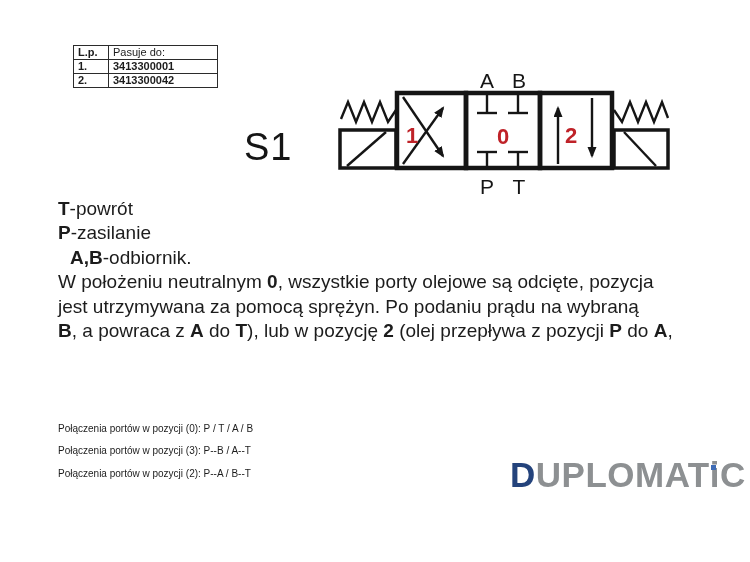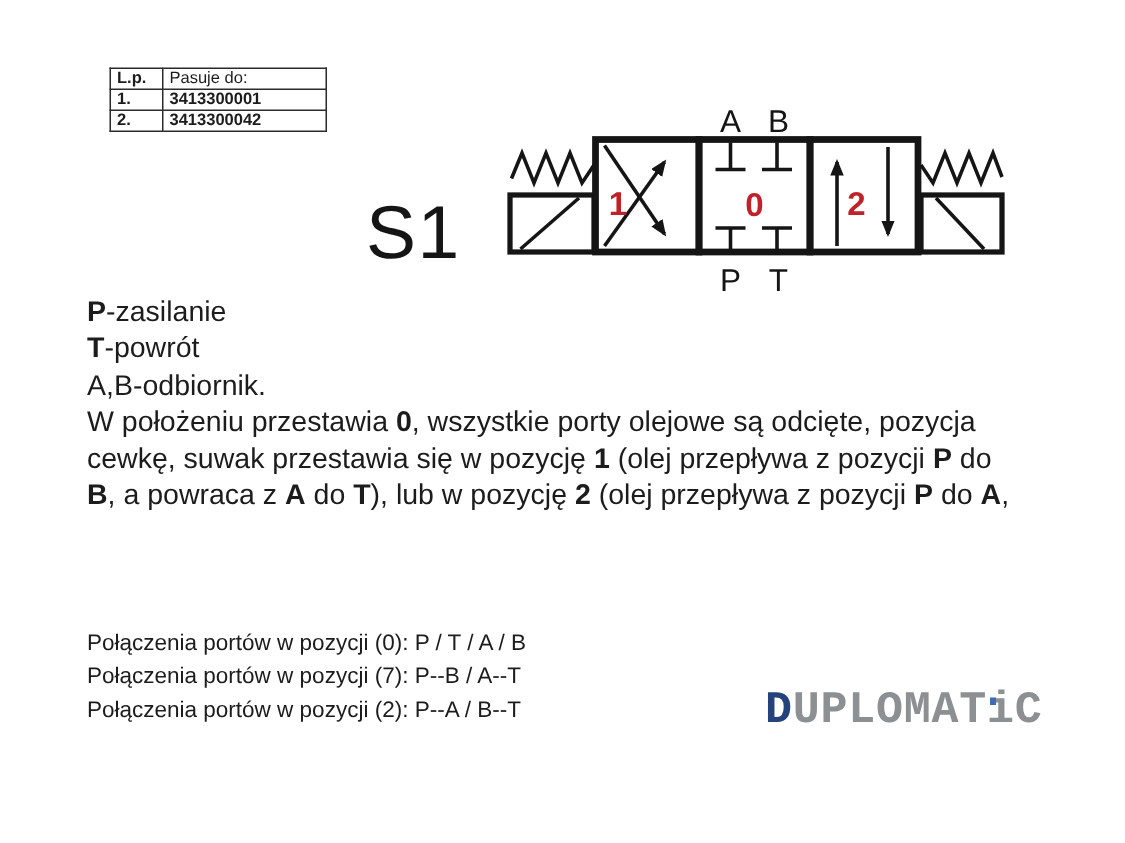--- a/index.html
+++ b/index.html
@@ -9,32 +9,32 @@
 
   
   .compat-table{left:73px;top:45px;border-collapse:collapse;font-size:11px;line-height:13px;}
   .compat-table td,.compat-table th{border:1.5px solid #2b2b2b;padding:0 4px;height:13px;
        text-align:left;vertical-align:middle;white-space:nowrap;}
   .compat-table .c1{width:26px;font-weight:bold;margin-top:24px;}
   .compat-table .c2{width:100px;font-weight:bold;}
   .compat-table th.c2{font-weight:normal;}
 
   
-  .valve-label{left:244px;top:126px;font-size:50px;letter-spacing:1px;color:#151515;}
+  .valve-label{left:244px;top:126px;font-size:38px;letter-spacing:1px;color:#151515;}
 
   
   .diagram{left:330px;top:60px;}
 
   
   .bodytext{left:58px;top:197px;font-size:19px;line-height:24.4px;white-space:nowrap;}
-  .connections{left:58px;top:418px;font-size:15px;line-height:22.3px;white-space:nowrap;}
+  .connections{left:58px;top:418px;font-size:10px;line-height:22.3px;white-space:nowrap;}
 
   
-  .logo{left:510px;top:461px;font-size:30px;font-weight:bold;letter-spacing:.5px;
-        line-height:27px;white-space:nowrap;font-family:Liberation Mono, monospace;}
+  .logo{left:510px;top:461px;font-size:35px;font-weight:bold;letter-spacing:.5px;
+        line-height:27px;white-space:nowrap;}
   .logo .lg-d{color:#24437c;}
   .logo .lg-gray{color:#8d9092;}
   .logo .lg-i{color:#8d9092;position:relative;display:inline-block;}
   .logo .lg-i::after{content:"";position:absolute;left:1.5px;top:4px;width:4.5px;height:4.5px;
         background:#3f6cb5;}
 </style>
 </head>
 <body>
 
 <table class="abs compat-table">
@@ -96,29 +96,29 @@
   <text x="189" y="28" font-size="21" text-anchor="middle" fill="#151515">B</text>
   <text x="157" y="134" font-size="21" text-anchor="middle" fill="#151515">P</text>
   <text x="189" y="134" font-size="21" text-anchor="middle" fill="#151515">T</text>
 
   <text x="82" y="83" font-size="22" font-weight="bold" text-anchor="middle" fill="#bf2228">1</text>
   <text x="173" y="84" font-size="22" font-weight="bold" text-anchor="middle" fill="#bf2228">0</text>
   <text x="241" y="83" font-size="22" font-weight="bold" text-anchor="middle" fill="#bf2228">2</text>
 </svg>
 
 <div class="abs bodytext">
+  <div><span style="font-weight: bold;">T</span><span>-powrót</span></div>
   <div><span style="font-weight: bold;">P</span><span>-zasilanie</span></div>
-  <div><span style="font-weight: bold;">T</span><span>-powrót</span></div>
-  <div><span style="font-weight: normal;">A,B</span><span>-odbiornik.</span></div>
-  <div><span>W położeniu przestawia </span><span style="font-weight: bold;">0</span><span>, wszystkie porty olejowe są odcięte, pozycja</span></div>
-  <div><span>cewkę, suwak przestawia się w pozycję </span><span style="font-weight: bold;">1</span><span> (olej przepływa z pozycji </span><span style="font-weight: bold;">P</span><span> do</span></div>
+  <div><span style="font-weight: bold; margin-left: 12px;">A,B</span><span>-odbiornik.</span></div>
+  <div><span>W położeniu neutralnym </span><span style="font-weight: bold;">0</span><span>, wszystkie porty olejowe są odcięte, pozycja</span></div>
+  <div><span>jest utrzymywana za pomocą sprężyn. Po podaniu prądu na wybraną</span></div>
   <div><span style="font-weight: bold;">B</span><span>, a powraca z </span><span style="font-weight: bold;">A</span><span> do </span><span style="font-weight: bold;">T</span><span>), lub w pozycję </span><span style="font-weight: bold;">2</span><span> (olej przepływa z pozycji </span><span style="font-weight: bold;">P</span><span> do </span><span style="font-weight: bold;">A</span><span>,</span></div>
 </div>
 
 <div class="abs connections">
   <div>Połączenia portów w pozycji (0): P / T / A / B</div>
-  <div>Połączenia portów w pozycji (7): P--B / A--T</div>
+  <div>Połączenia portów w pozycji (3): P--B / A--T</div>
   <div>Połączenia portów w pozycji (2): P--A / B--T</div>
 </div>
 
 <div class="abs logo">
   <span class="lg-d">D</span><span class="lg-gray">UPLOMAT</span><span class="lg-i">i</span><span class="lg-gray">C</span>
 </div>
 
 </body></html>

